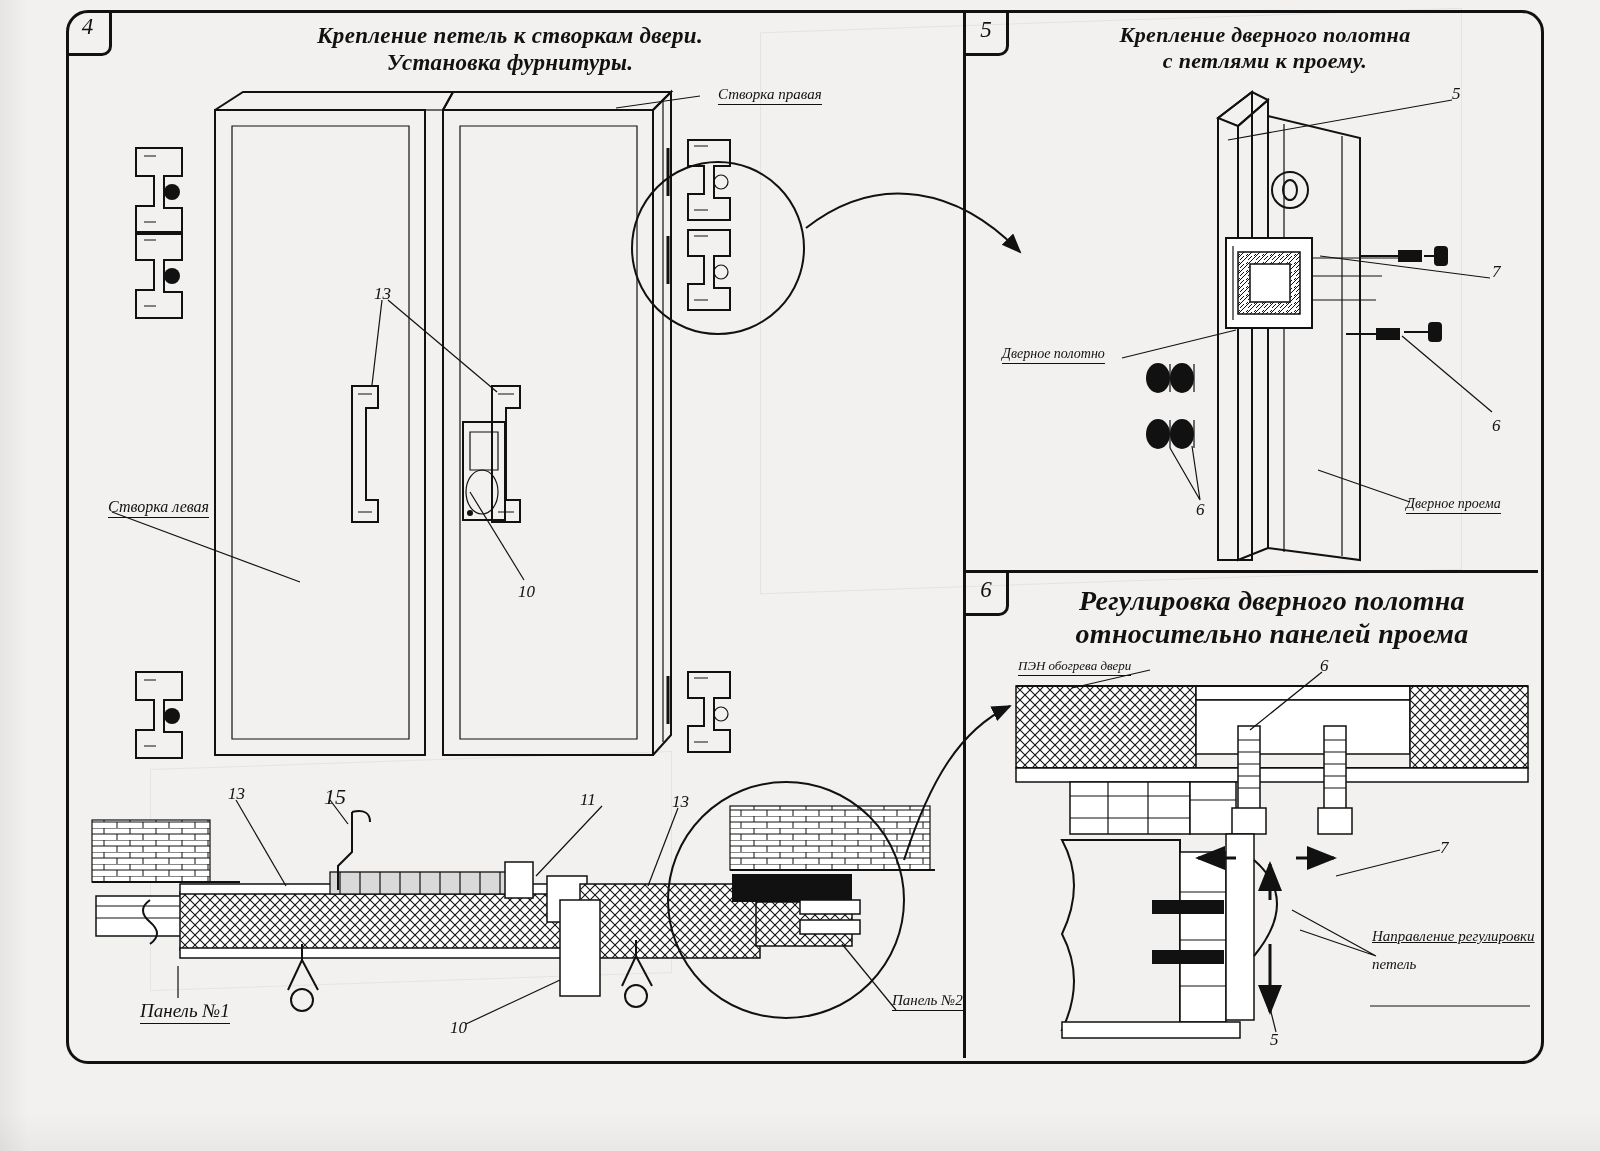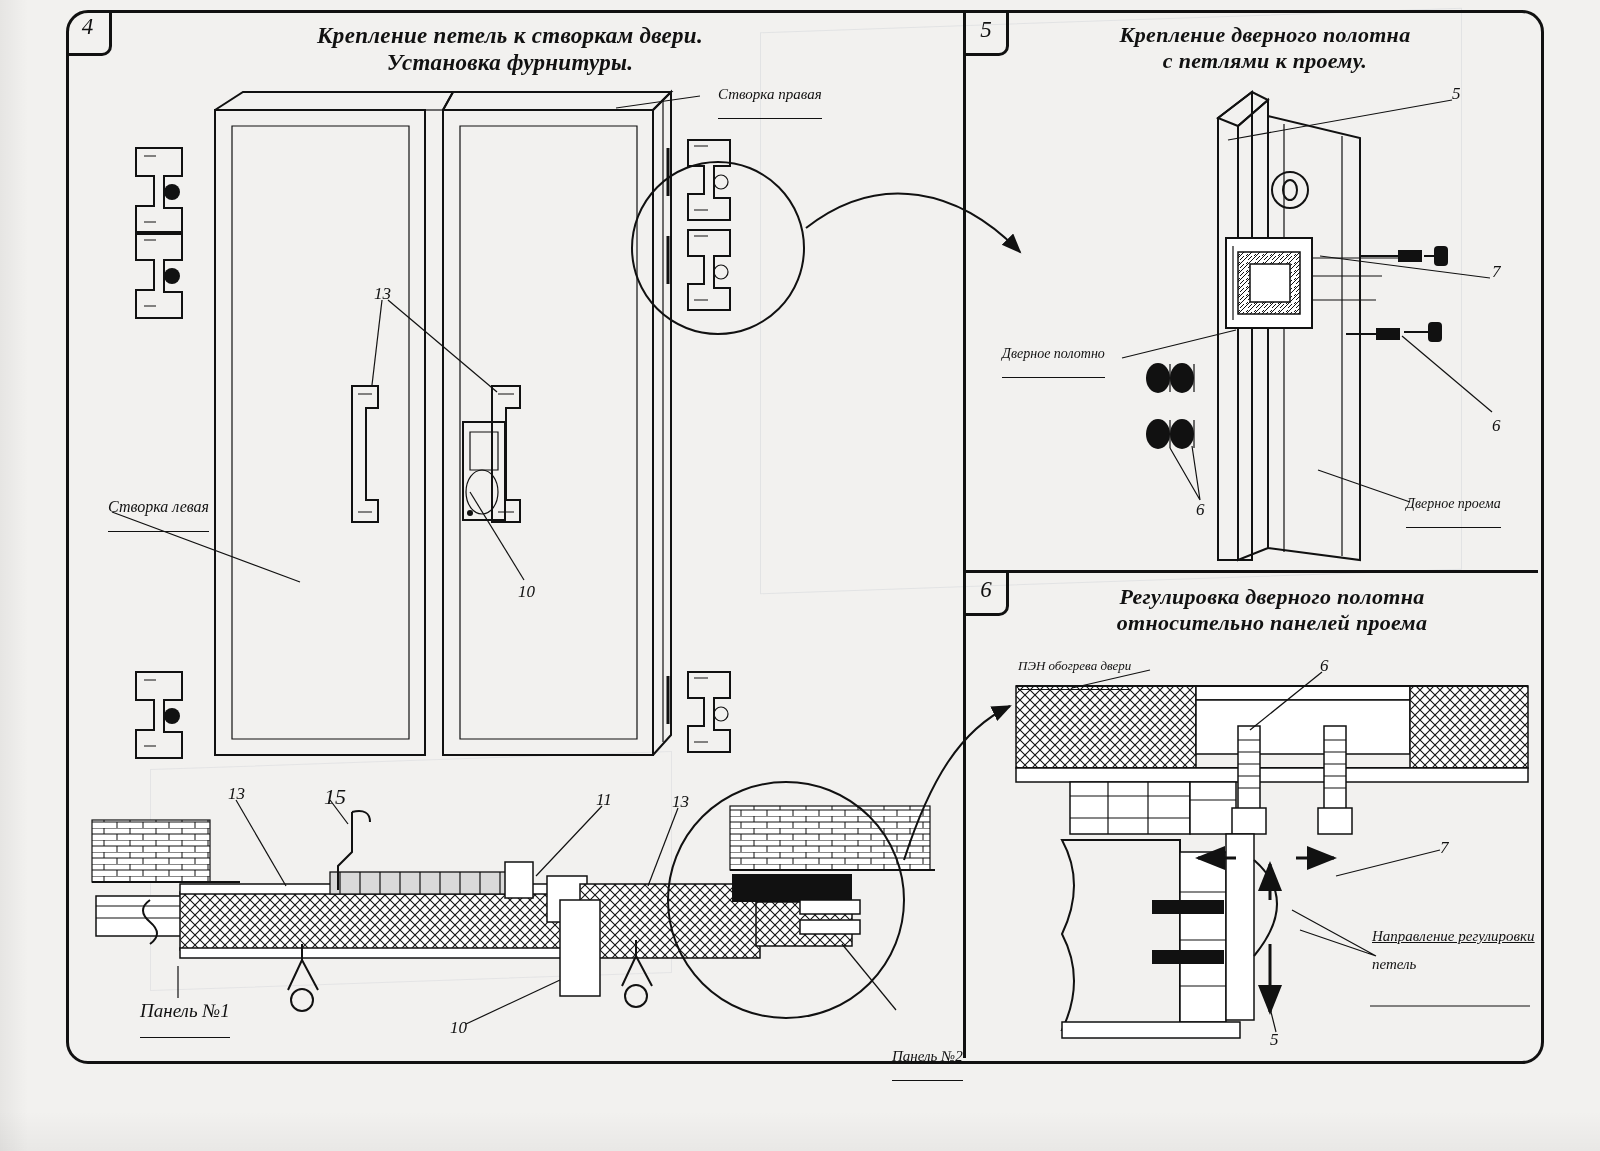--- a/index.html
+++ b/index.html
@@ -43,21 +43,21 @@
     border-right:3px solid #111;border-bottom:3px solid #111;
     border-bottom-right-radius:10px;
     display:flex;align-items:flex-start;justify-content:center;
     font-style:italic;font-size:23px;color:#111;padding-top:4px;
     box-sizing:border-box;
   }
   .lbl{
     position:absolute;font-style:italic;color:#111;
     white-space:nowrap;
   }
-  .lbl.u{border-bottom:1px solid #111;padding-bottom:15px;}
+  .lbl.u{border-bottom:1px solid #111;padding-bottom:1px;}
   .callout{position:absolute;font-style:italic;color:#111;}
   svg{position:absolute;left:0;top:0;overflow:visible;}
   .ln{stroke:#111;fill:none;}
   .thin{stroke-width:1.2;}
   .med{stroke-width:2;}
   .thick{stroke-width:3;}
   .fillb{fill:#111;}
   .hatch-brick{fill:url(#brick);stroke:#111;stroke-width:1.2;}
   .hatch-cross{fill:url(#cross);stroke:#111;stroke-width:1.5;}
   .hatch-diag{fill:url(#diag);stroke:#111;stroke-width:1.5;}
@@ -328,29 +328,29 @@
 
   <div class="lbl u" style="left:718px;top:86px;font-size:15px;">
     <span>Створка правая</span>
   </div>
   <div class="lbl u" style="left:108px;top:498px;font-size:16px;">
     <span>Створка левая</span>
   </div>
   <div class="lbl u" style="left:140px;top:1000px;font-size:19px;">
     <span>Панель №1</span>
   </div>
-  <div class="lbl u" style="left:892px;top:1048px;font-size:15px;">
+  <div class="lbl u" style="left:892px;top:992px;font-size:15px;">
     <span>Панель №2</span>
   </div>
 
   <div class="callout" style="left:374px;top:284px;font-size:17px;"><span>13</span></div>
   <div class="callout" style="left:518px;top:582px;font-size:17px;"><span>10</span></div>
   <div class="callout" style="left:228px;top:784px;font-size:17px;"><span>13</span></div>
   <div class="callout" style="left:324px;top:784px;font-size:22px;"><span>15</span></div>
-  <div class="callout" style="left:596px;top:790px;font-size:17px;"><span>11</span></div>
+  <div class="callout" style="left:580px;top:790px;font-size:17px;"><span>11</span></div>
   <div class="callout" style="left:672px;top:792px;font-size:17px;"><span>13</span></div>
   <div class="callout" style="left:450px;top:1018px;font-size:17px;"><span>10</span></div>
 
   <div class="num-box" style="left:963px;top:10px;border-left:3px solid #111;border-top:3px solid #111;border-radius:0 0 10px 0;">
     <span>5</span>
   </div>
   <div class="panel-title" style="left:1030px;top:22px;width:470px;font-size:22px;">
     <div>Крепление дверного полотна</div>
     <div>с петлями к проему.</div>
   </div>
@@ -361,21 +361,21 @@
     <span>Дверное проема</span>
   </div>
   <div class="callout" style="left:1452px;top:84px;font-size:17px;"><span>5</span></div>
   <div class="callout" style="left:1492px;top:262px;font-size:17px;"><span>7</span></div>
   <div class="callout" style="left:1492px;top:416px;font-size:17px;"><span>6</span></div>
   <div class="callout" style="left:1196px;top:500px;font-size:17px;"><span>6</span></div>
 
   <div class="num-box" style="left:963px;top:570px;border-left:3px solid #111;border-top:3px solid #111;border-radius:0 0 10px 0;">
     <span>6</span>
   </div>
-  <div class="panel-title" style="left:1022px;top:584px;width:500px;font-size:22px;">
+  <div class="panel-title" style="left:1022px;top:584px;width:500px;font-size:28px;">
     <div>Регулировка дверного полотна</div>
     <div>относительно панелей проема</div>
   </div>
   <div class="lbl u" style="left:1018px;top:658px;font-size:13px;">
     <span>ПЭН обогрева двери</span>
   </div>
   <div class="lbl" style="left:1372px;top:928px;font-size:15px;text-decoration:underline;">
     <span>Направление регулировки</span>
   </div>
   <div class="lbl" style="left:1372px;top:956px;font-size:15px;">

